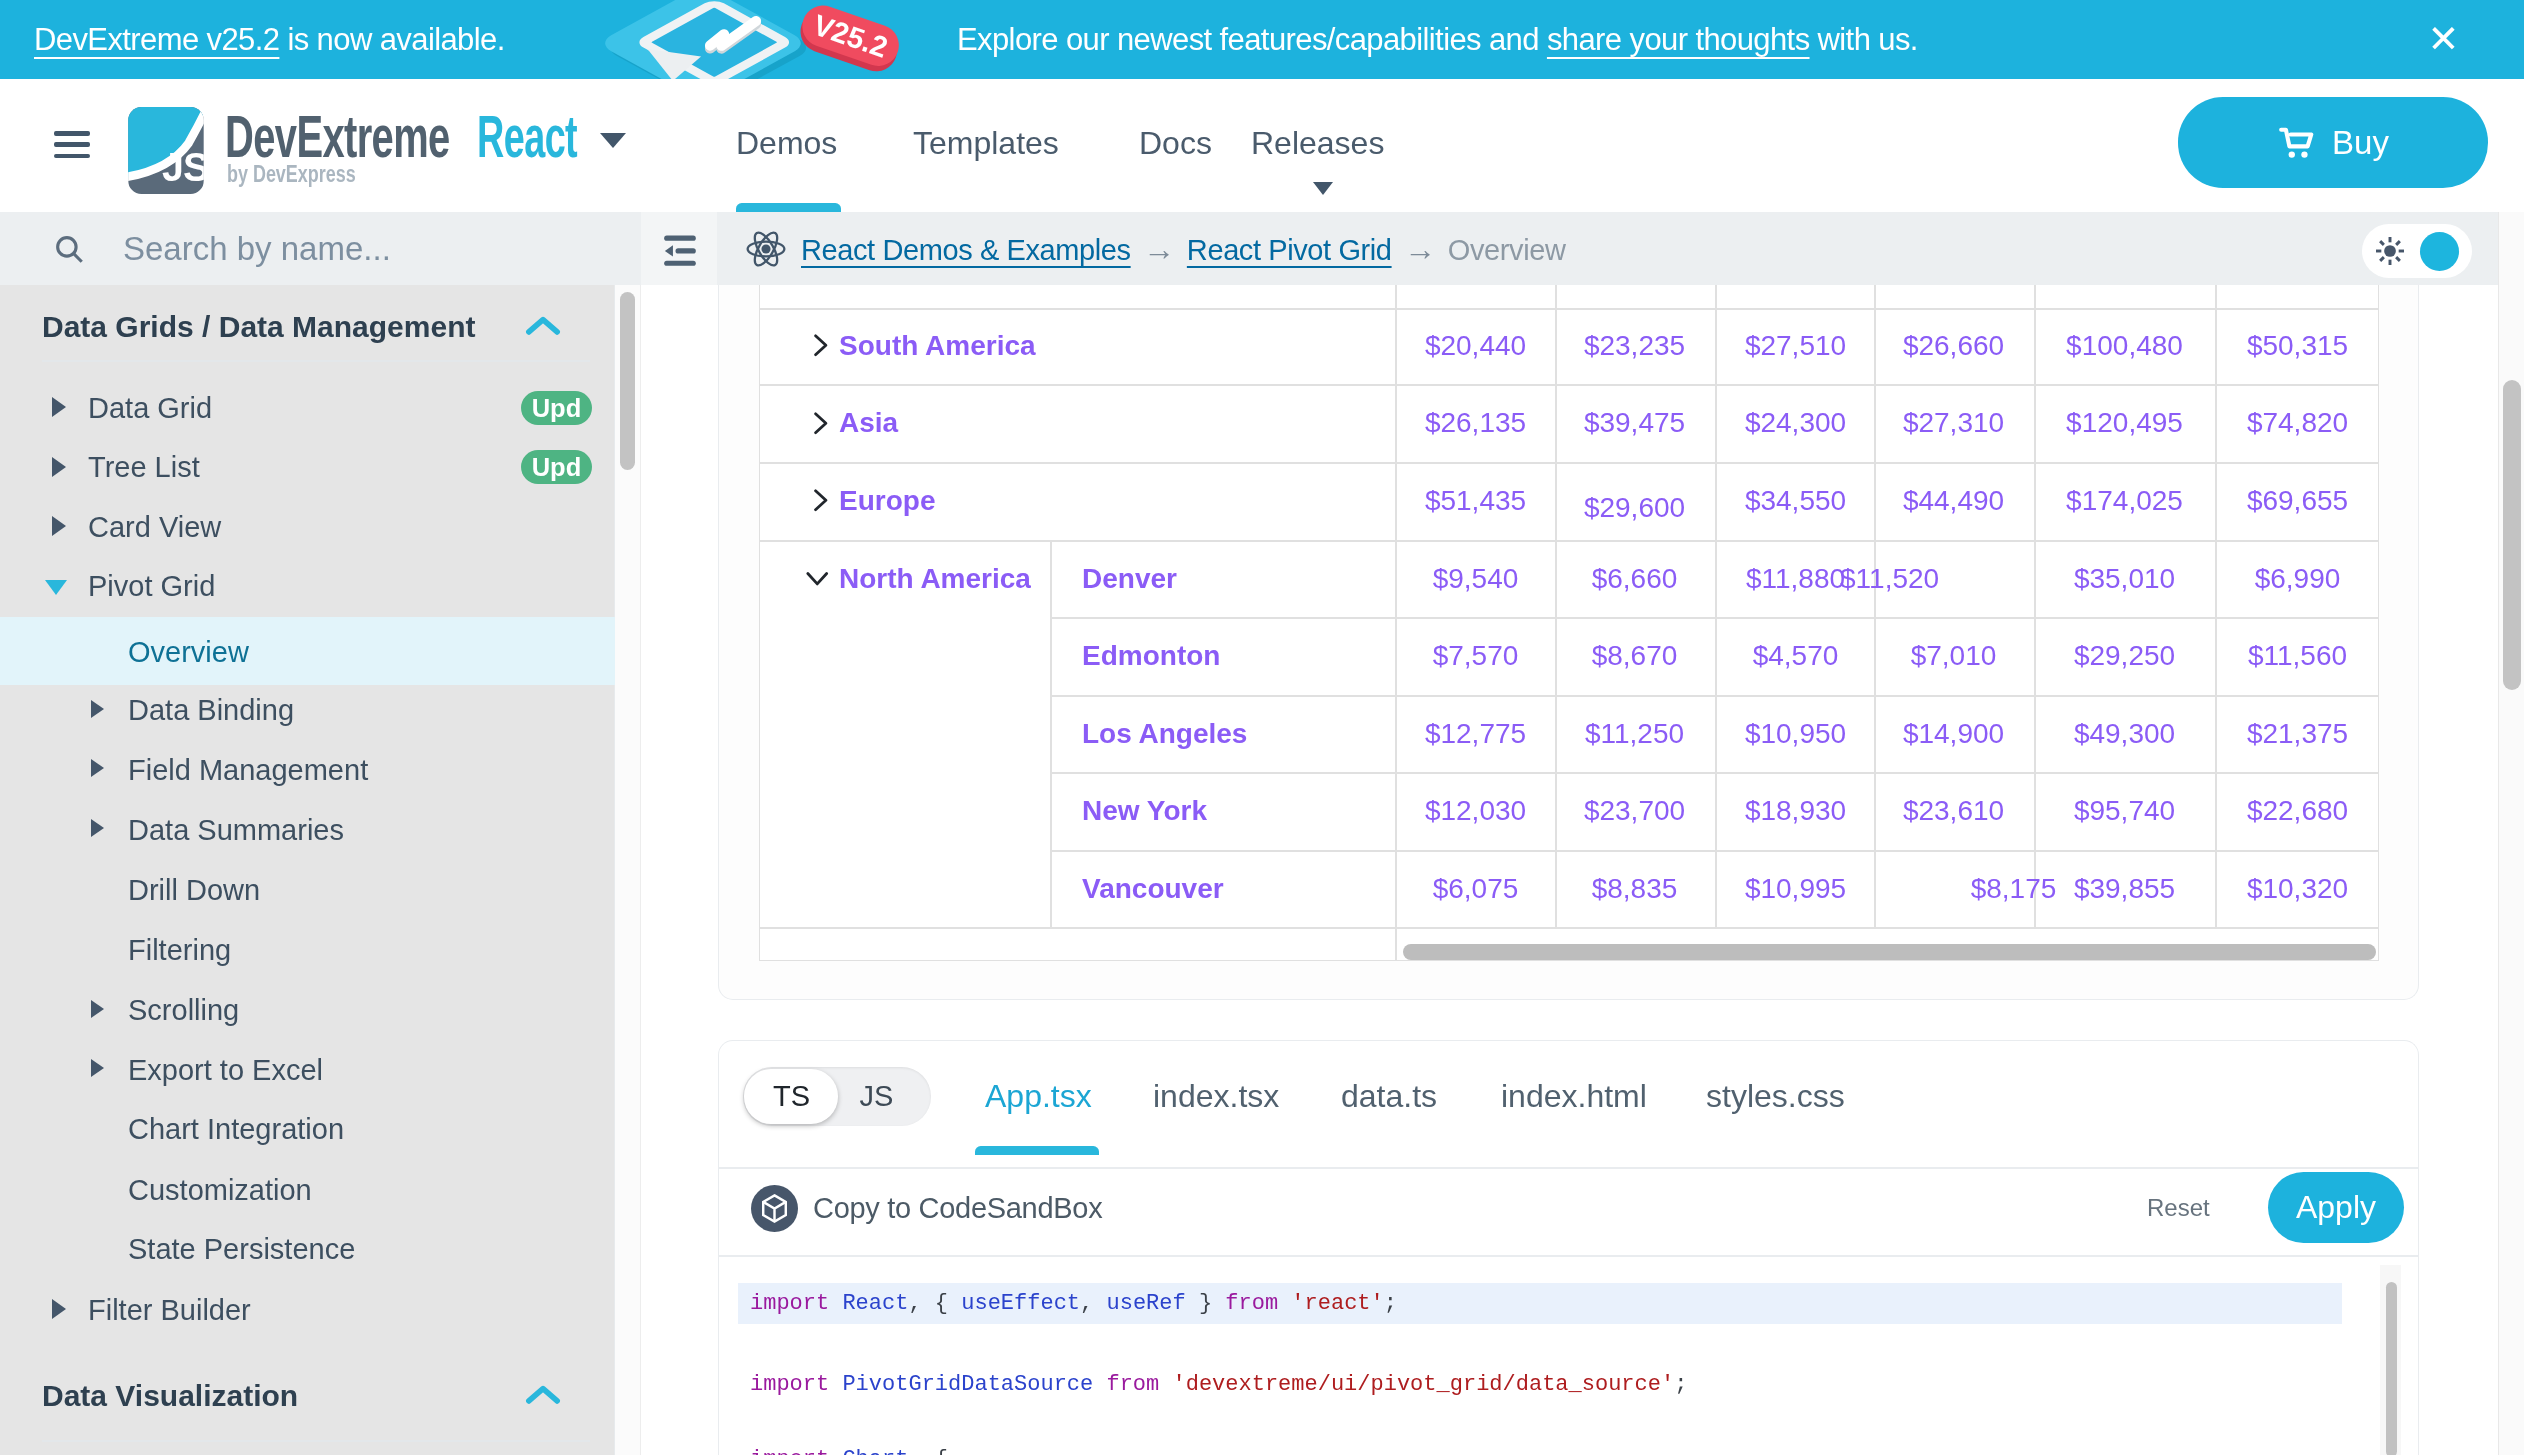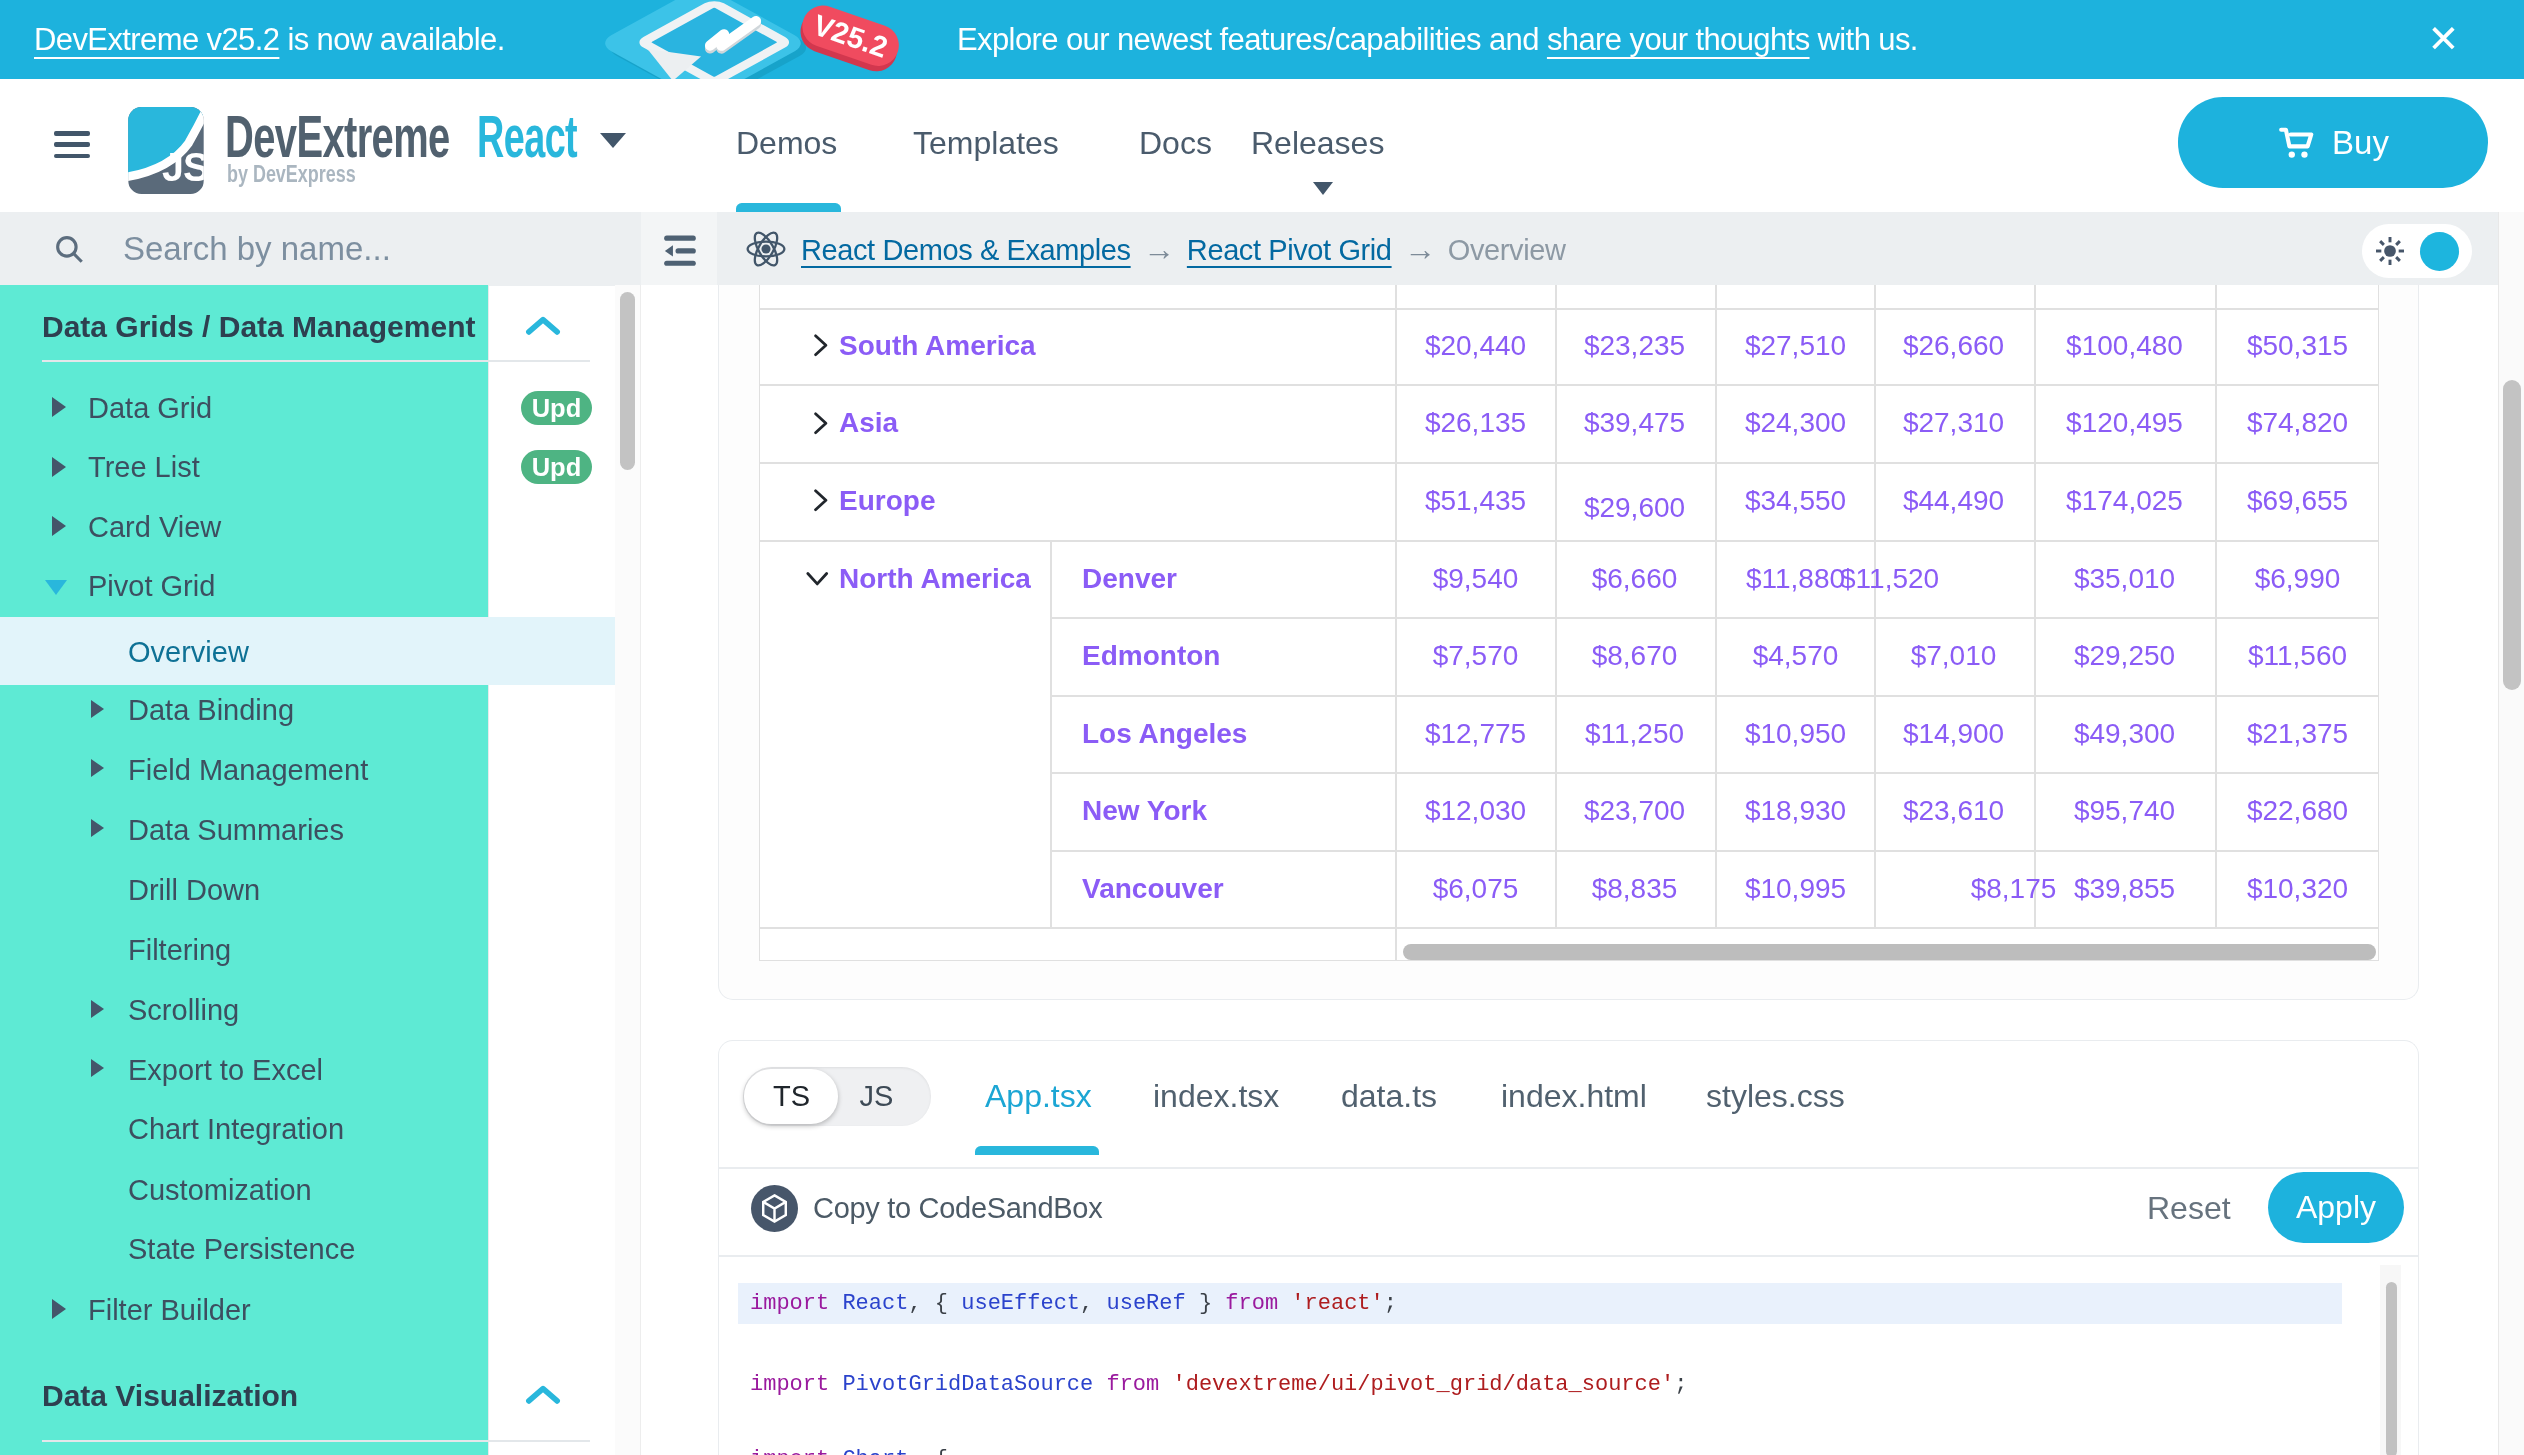--- a/index.html
+++ b/index.html
@@ -29,21 +29,21 @@
 #midbar { position:absolute; left:0; top:212px; width:2498px; height:74px; background:#eceff1; }
 #searchtxt { position:absolute; left:123px; top:0; line-height:74px; font-size:33px; color:#7d8fa0; }
 #collapsestrip { position:absolute; left:641px; top:0; width:76px; height:74px; background:#f3f5f6; }
 #crumbs { position:absolute; left:801px; top:0; line-height:74px; font-size:29px; letter-spacing:-0.4px; color:#46596b; white-space:nowrap; }
 #crumbs a { color:#0369a1; text-decoration:underline; text-underline-offset:5.7px; }
 #crumbs .arrow { color:#7d8b98; padding:0 12.3px; font-size:32px; }
 #crumbs .cur { color:#8d99a4; }
 #themetoggle { position:absolute; left:2362px; top:12.3px; width:110px; height:54px; background:#fff; border-radius:27px; }
 #themeknob { position:absolute; left:58px; top:7.6px; width:39px; height:39px; border-radius:50%; background:#1db5de; }
 
-#sidebar { position:absolute; left:0; top:285px; width:489px; height:1171px; background:#5eead4; border-right:1.9px solid #e7eaec; }
+#sidebar { position:absolute; left:0; top:285px; width:615px; height:1171px; background:#e5e5e5; border-right:1.9px solid #e7eaec; }
 #sidescroll { position:absolute; left:615px; top:285px; width:26.4px; height:1171px; background:#fbfbfb; border-right:1.9px solid #ededed; }
 #sidethumb { position:absolute; left:4.7px; top:6.6px; width:15px; height:178px; background:#c3c3c3; border-radius:7.6px; }
 .sect { position:absolute; left:42px; font-size:30px; font-weight:700; color:#2e4050; }
 .itm { position:absolute; font-size:29px; color:#3d4f60; white-space:nowrap; }
 .tri { position:absolute; width:0; height:0; border-top:10.4px solid transparent; border-bottom:10.4px solid transparent; border-left:14px solid #44566a; }
 .tridown { position:absolute; width:0; height:0; border-left:11.3px solid transparent; border-right:11.3px solid transparent; border-top:15px solid #29b7dc; }
 .updbadge { position:absolute; left:521px; width:71px; height:34px; background:#4eb483; border-radius:17px; color:#fff; font-size:25.5px; font-weight:700; text-align:center; line-height:34px; }
 #ovhl { position:absolute; left:0; top:332px; width:615px; height:68px; background:#e2f4fa; }
 .divline { position:absolute; left:42px; width:548px; height:1.9px; background:#e3e7ea; }
 
@@ -332,21 +332,21 @@
     <div class="abs" style="left:256px;top:105px;width:124px;height:8.5px;background:#29b7dc;border-radius:5.7px 5.7px 0 0"></div>
     <div class="abs" style="left:0;top:126px;width:1700px;height:1.9px;background:#e9ecef"></div>
     <svg class="abs" style="left:32px;top:144px" width="47" height="47" viewBox="0 0 50 50">
       <circle cx="25" cy="25" r="25" fill="#47566a"></circle>
       <g fill="none" stroke="#fff" stroke-width="2.6">
         <path d="M25 11 L37 18 V32 L25 39 L13 32 V18 Z"></path>
         <path d="M13 18 L25 25 L37 18 M25 25 V39"></path>
       </g>
     </svg>
     <div class="abs" style="left:94px;top:146px;line-height:42px;font-size:29px;letter-spacing:-0.3px;color:#4c5a66">Copy to CodeSandBox</div>
-    <div class="abs" style="left:1428px;top:146px;line-height:42px;font-size:32px;color:#67737e">Reset</div>
+    <div class="abs" style="left:1428px;top:146px;line-height:42px;font-size:24px;color:#67737e">Reset</div>
     <div class="abs" style="left:1549px;top:131px;width:136px;height:71px;background:#1db2dd;border-radius:36px;color:#fff;font-size:32px;text-align:center;line-height:71px">Apply</div>
     <div class="abs" style="left:0;top:214px;width:1700px;height:1.9px;background:#e9ecef"></div>
     <div class="abs" style="left:19px;top:242px;width:1604px;height:41px;background:#e9f1fc"></div>
     <div class="codeline" style="top:242px"><span class="kw">import</span> <span class="id">React</span>, { <span class="id">useEffect</span>, <span class="id">useRef</span> } <span class="kw">from</span> <span class="str">'react'</span>;</div>
     <div class="codeline" style="top:323px"><span class="kw">import</span> <span class="id">PivotGridDataSource</span> <span class="kw">from</span> <span class="str">'devextreme/ui/pivot_grid/data_source'</span>;</div>
     <div class="codeline" style="top:398px"><span class="kw">import</span> <span class="id">Chart</span>, {</div>
     <div class="abs" style="left:1661px;top:224px;width:21px;height:192px;background:#f7f7f7"></div>
     <div class="abs" style="left:1667px;top:241px;width:11.3px;height:175px;background:#c1c1c1;border-radius:5.7px"></div>
   </div>
 </div>

